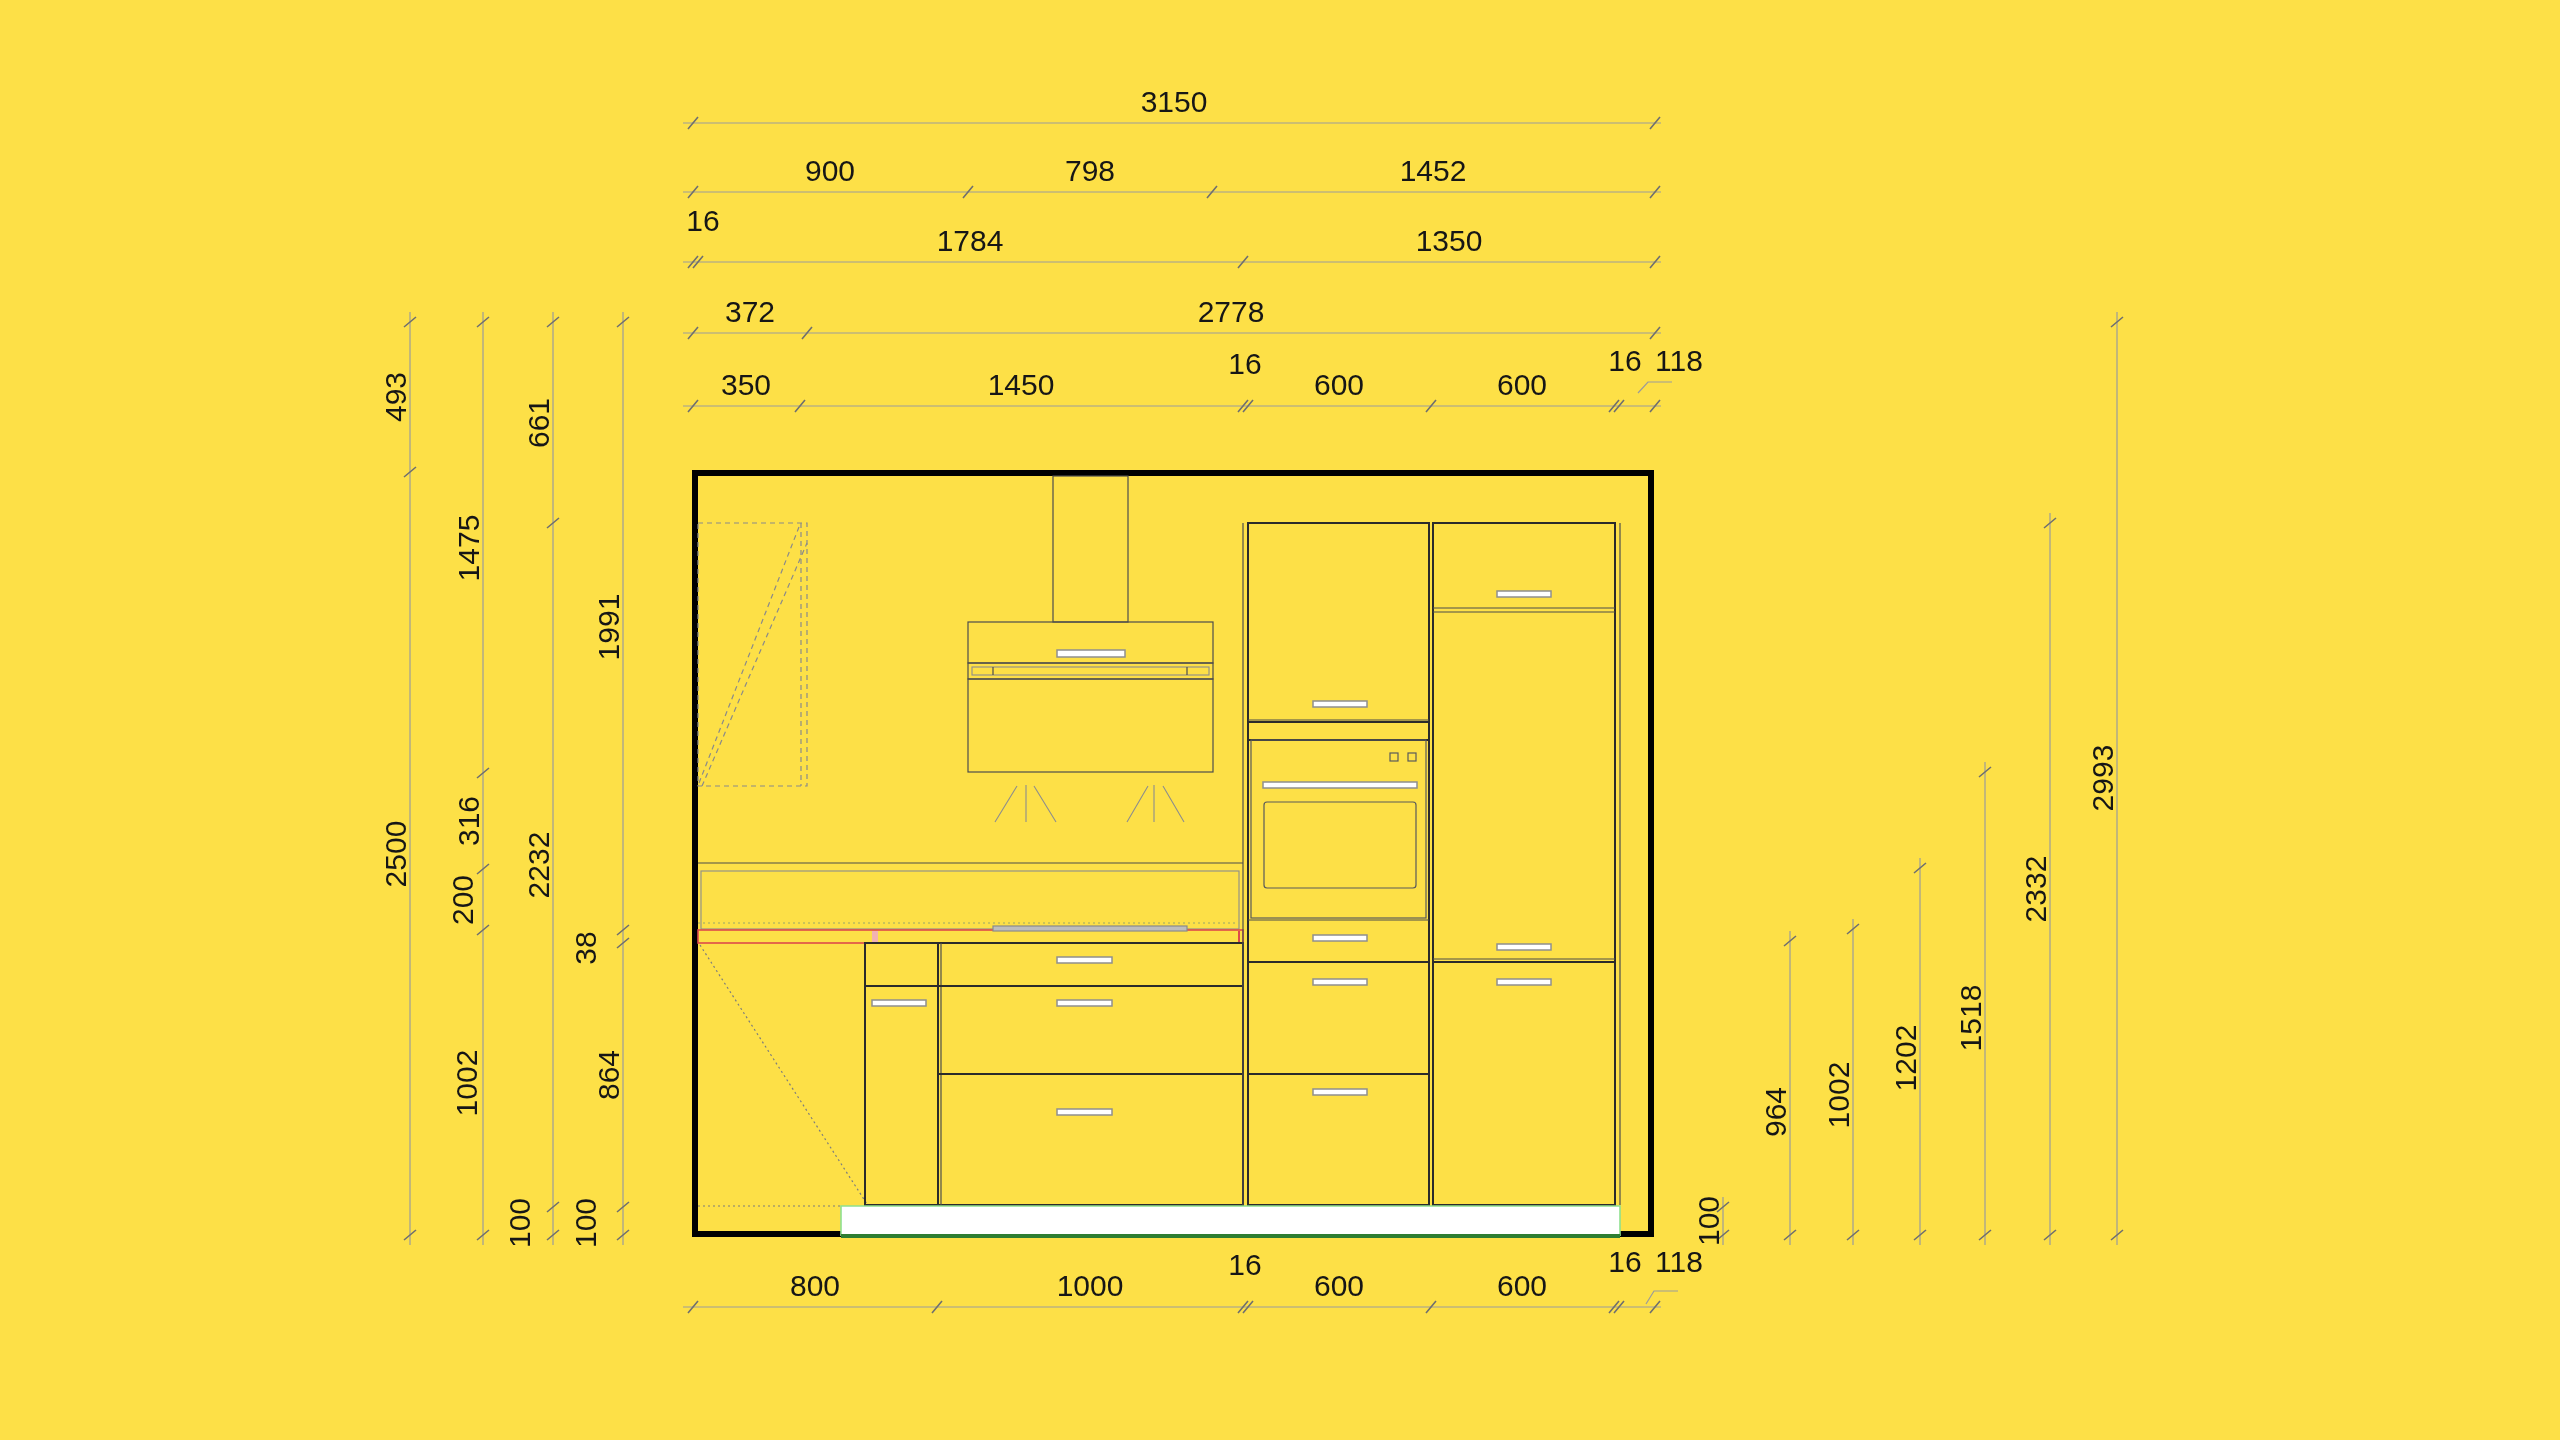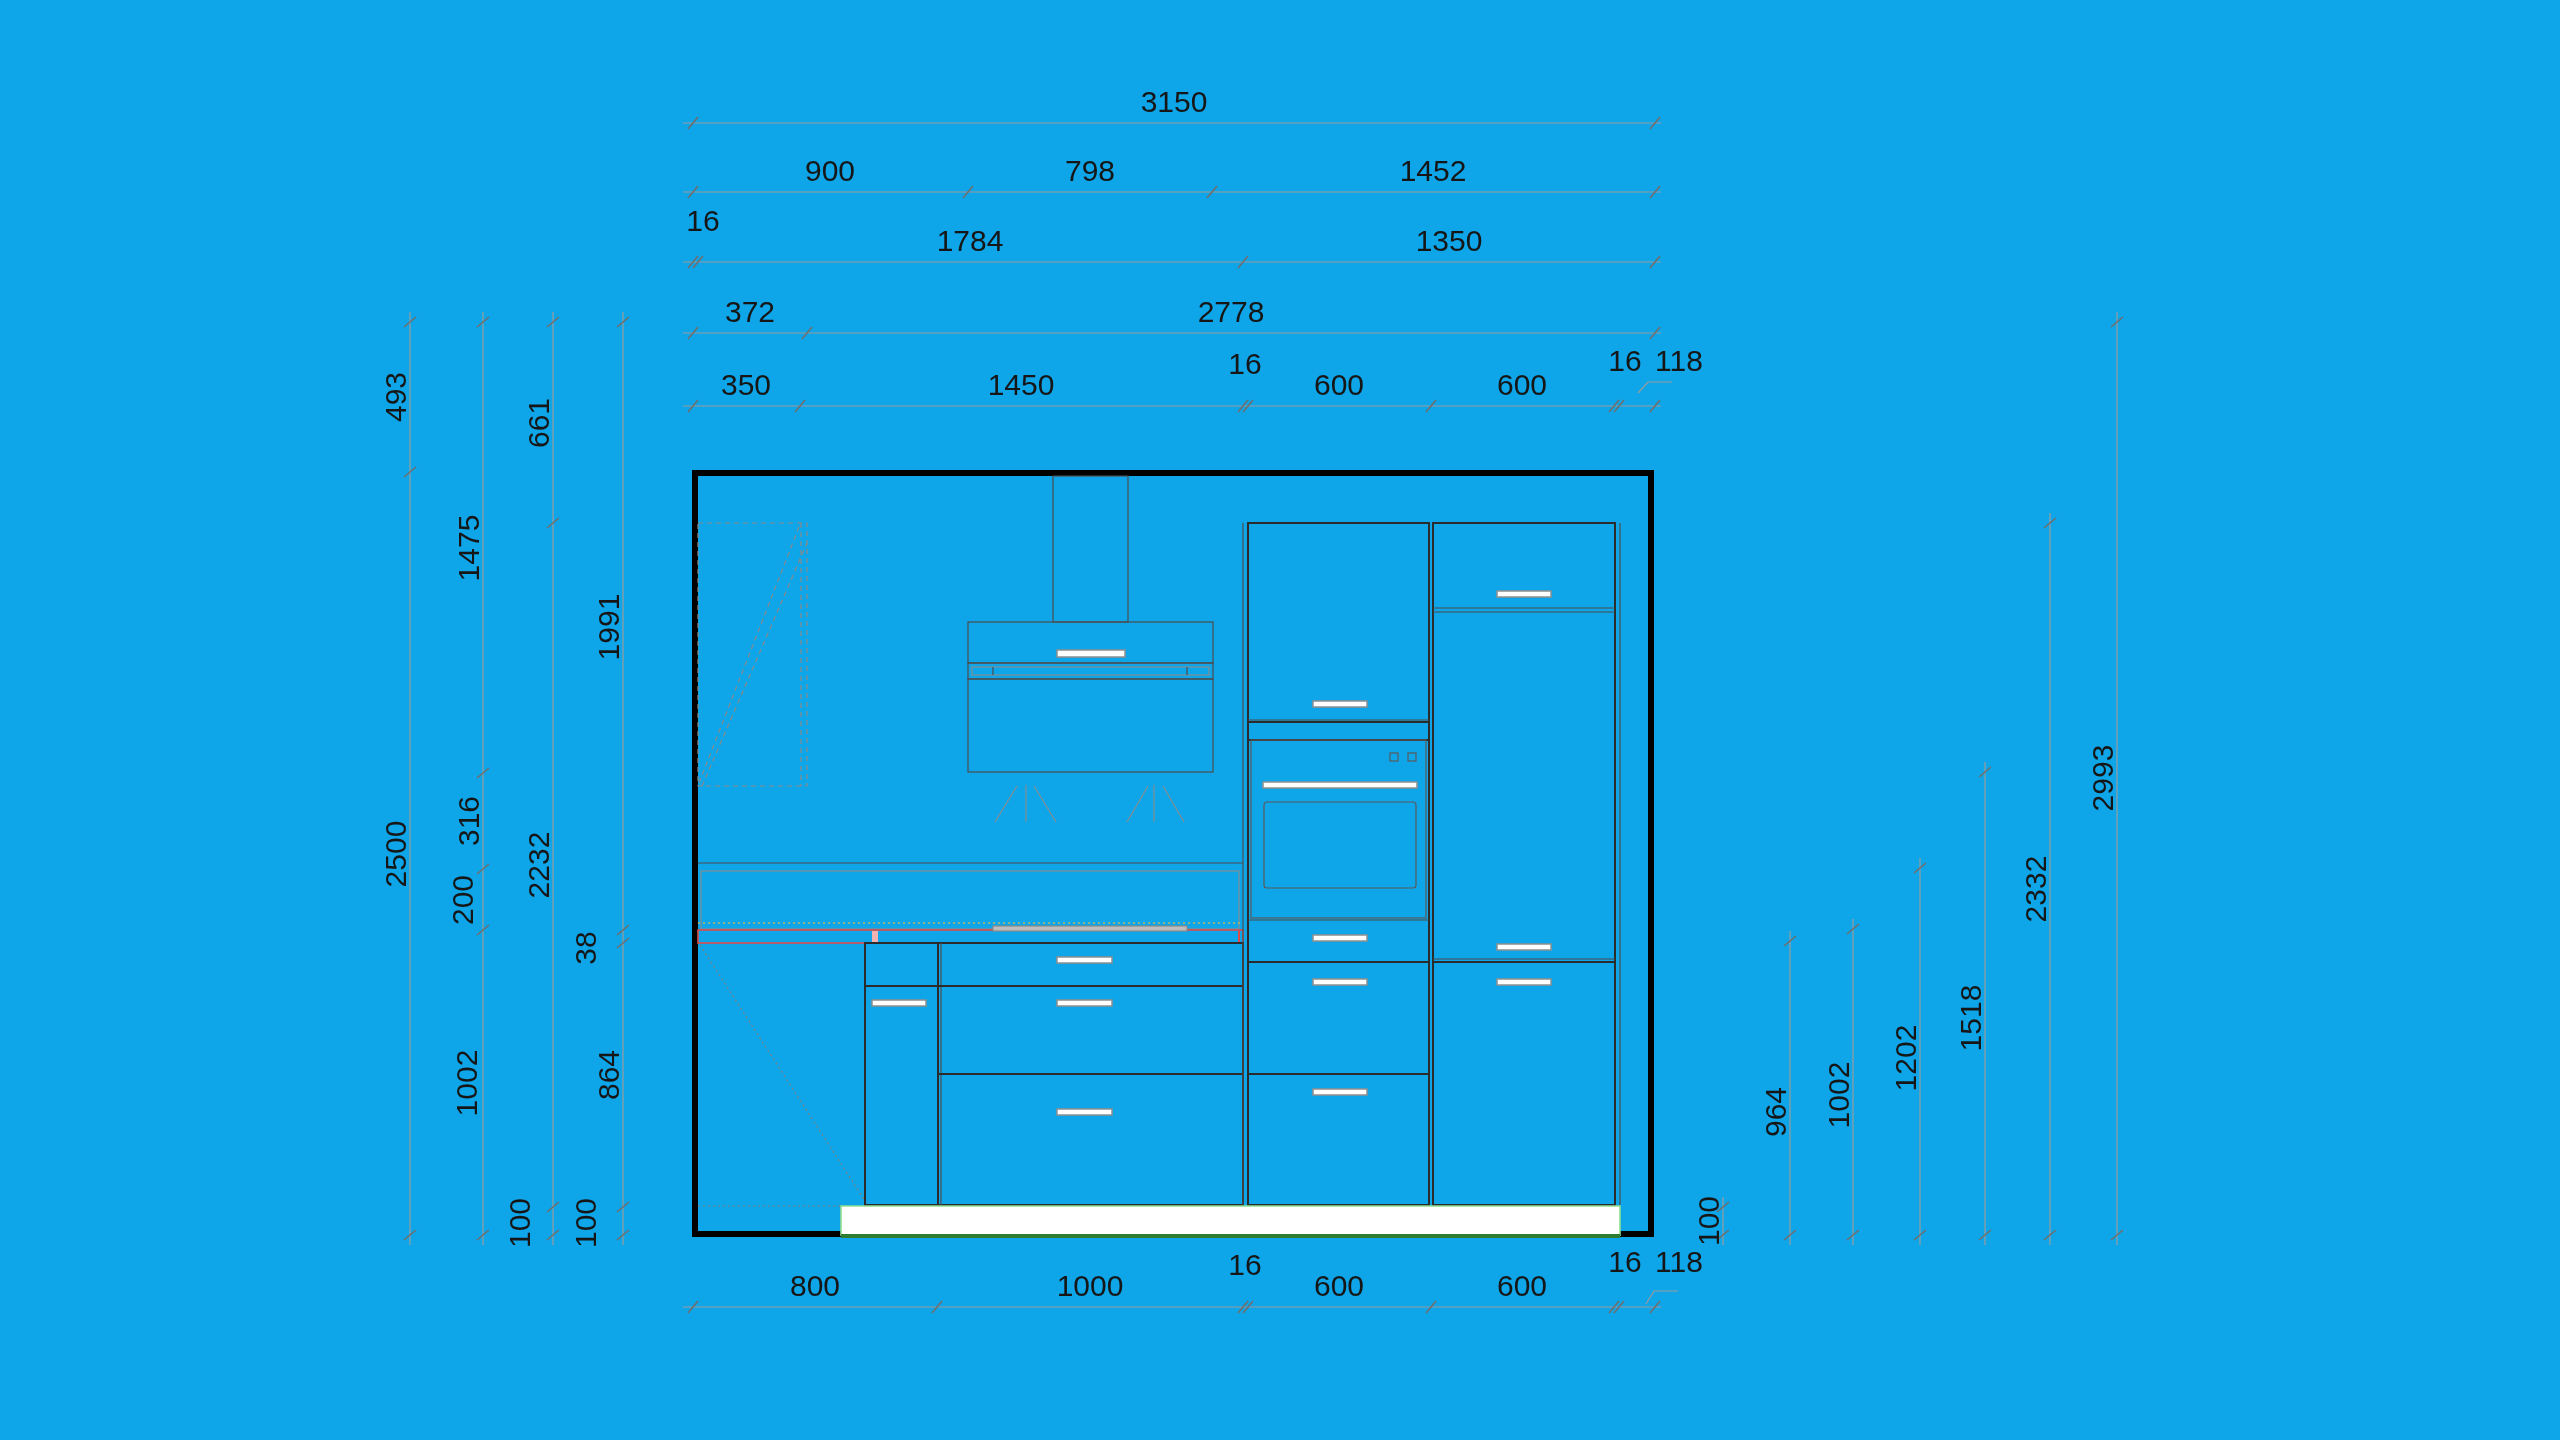--- a/index.html
+++ b/index.html
@@ -1,16 +1,16 @@
 <!DOCTYPE html>
 <html><head>
 <meta charset="utf-8">
 <style>
   html,body{margin:0;padding:0;background:#ffffff;}
-  .stage{position:relative;width:2560px;height:1440px;background:#0ea5e9;overflow:hidden;text-decoration:underline;}
+  .stage{position:relative;width:2560px;height:1440px;background:#fde047;overflow:hidden;text-decoration:underline;}
   svg{display:block;}
   text{font-family:"Liberation Sans","DejaVu Sans",sans-serif;font-size:30px;fill:#161616;}
   .dimline{stroke:#9b9b9b;stroke-width:1.2;fill:none;}
   .tick{stroke:#6f6f6f;stroke-width:1.6;fill:none;}
   .thin{stroke:#4d4d4d;stroke-width:1.2;fill:none;}
   .lt{stroke:#8d8d8d;stroke-width:1.1;fill:none;}
   .med{stroke:#2b2b2b;stroke-width:2;fill:none;}
   .thick{stroke:#000;stroke-width:6;fill:none;}
   .dash{stroke:#8a8a8a;stroke-width:1.2;fill:none;stroke-dasharray:5 4;}
   .dot{stroke:#7d7d7d;stroke-width:1.2;fill:none;stroke-dasharray:2 3;}

